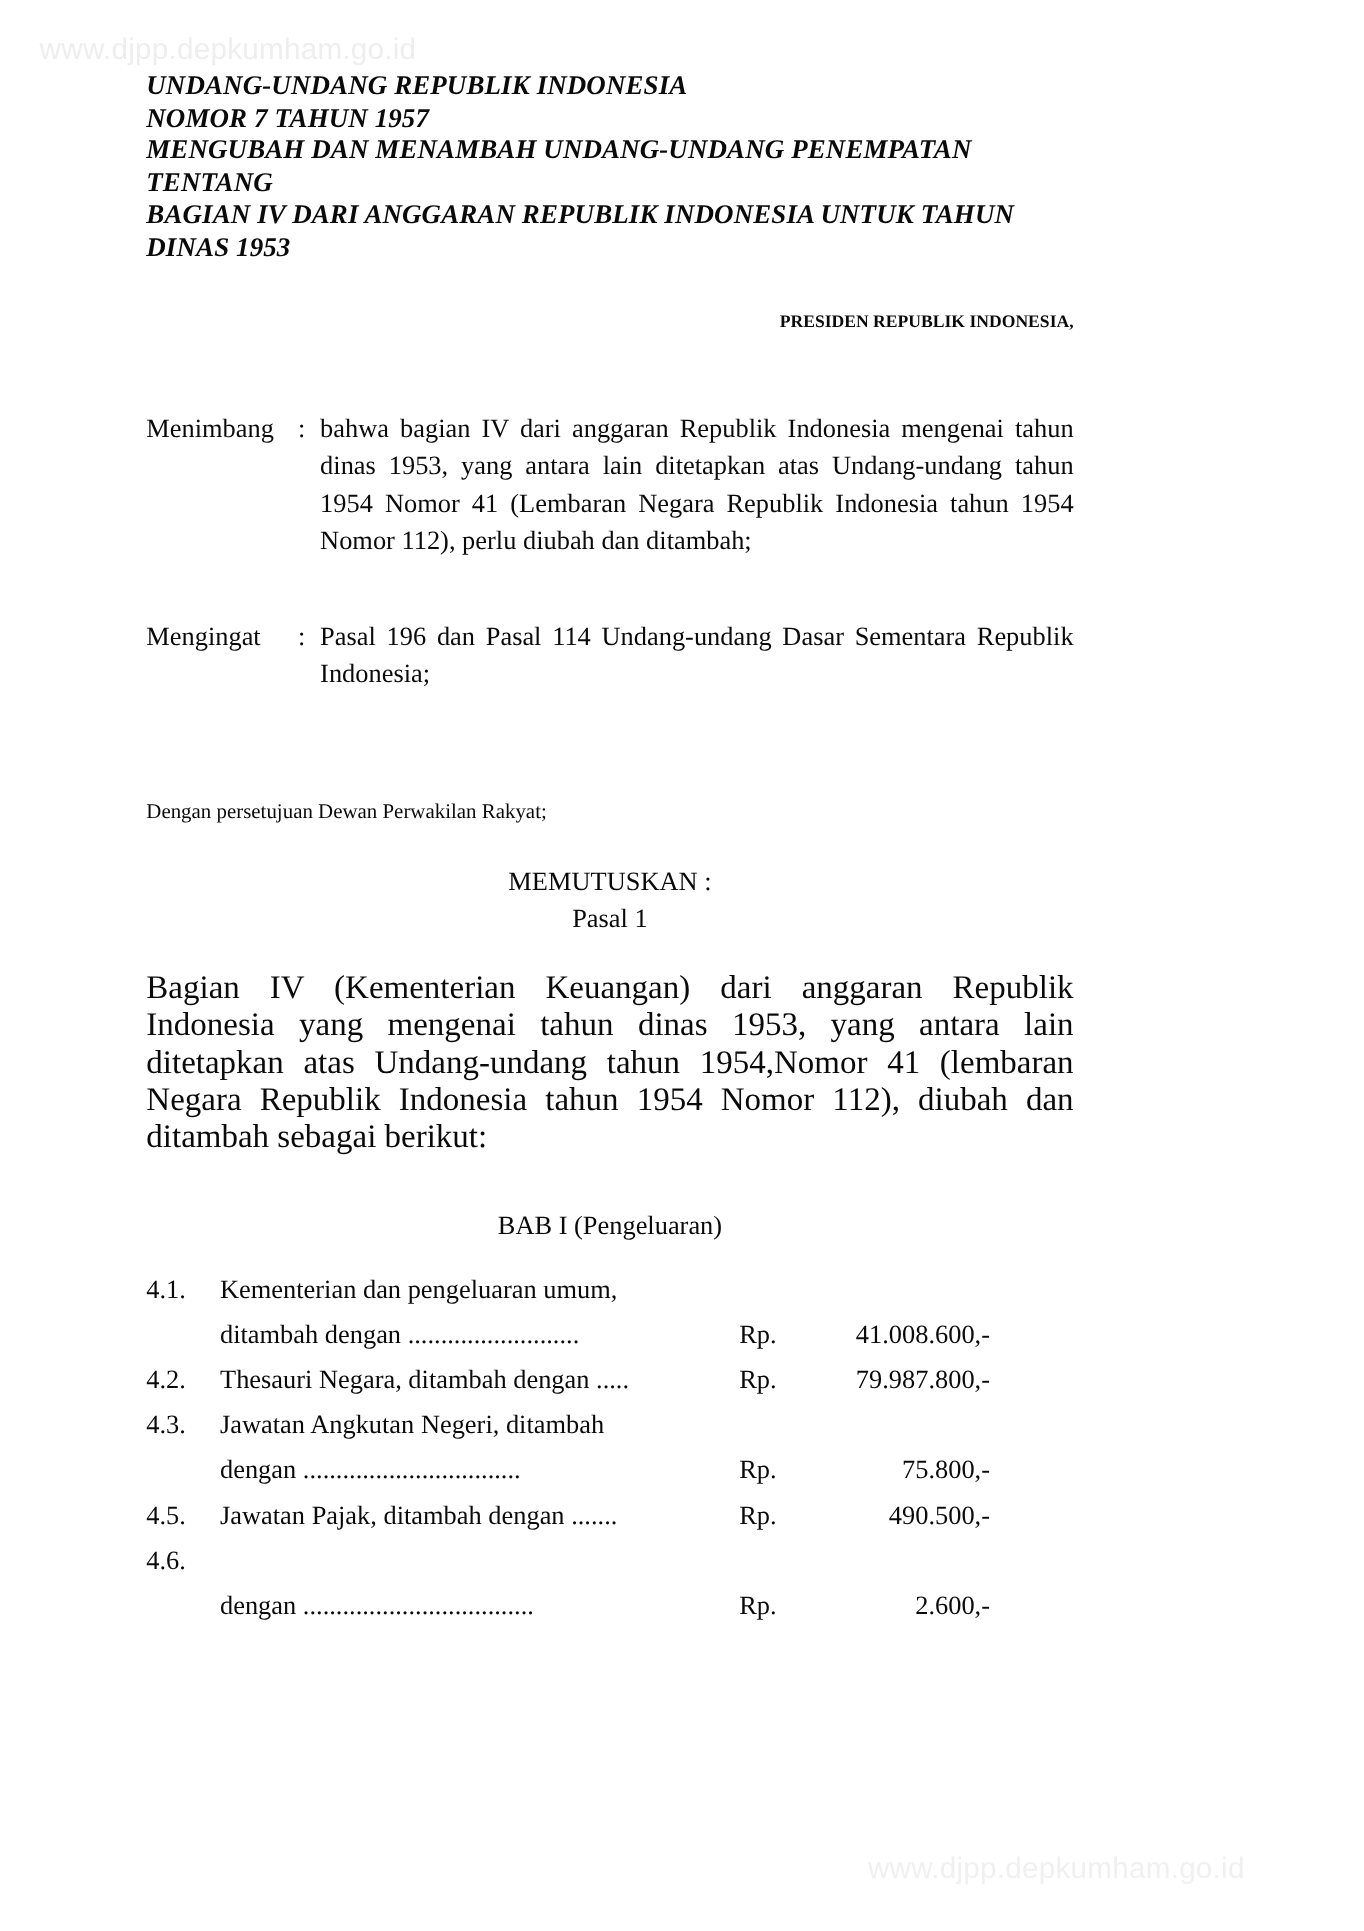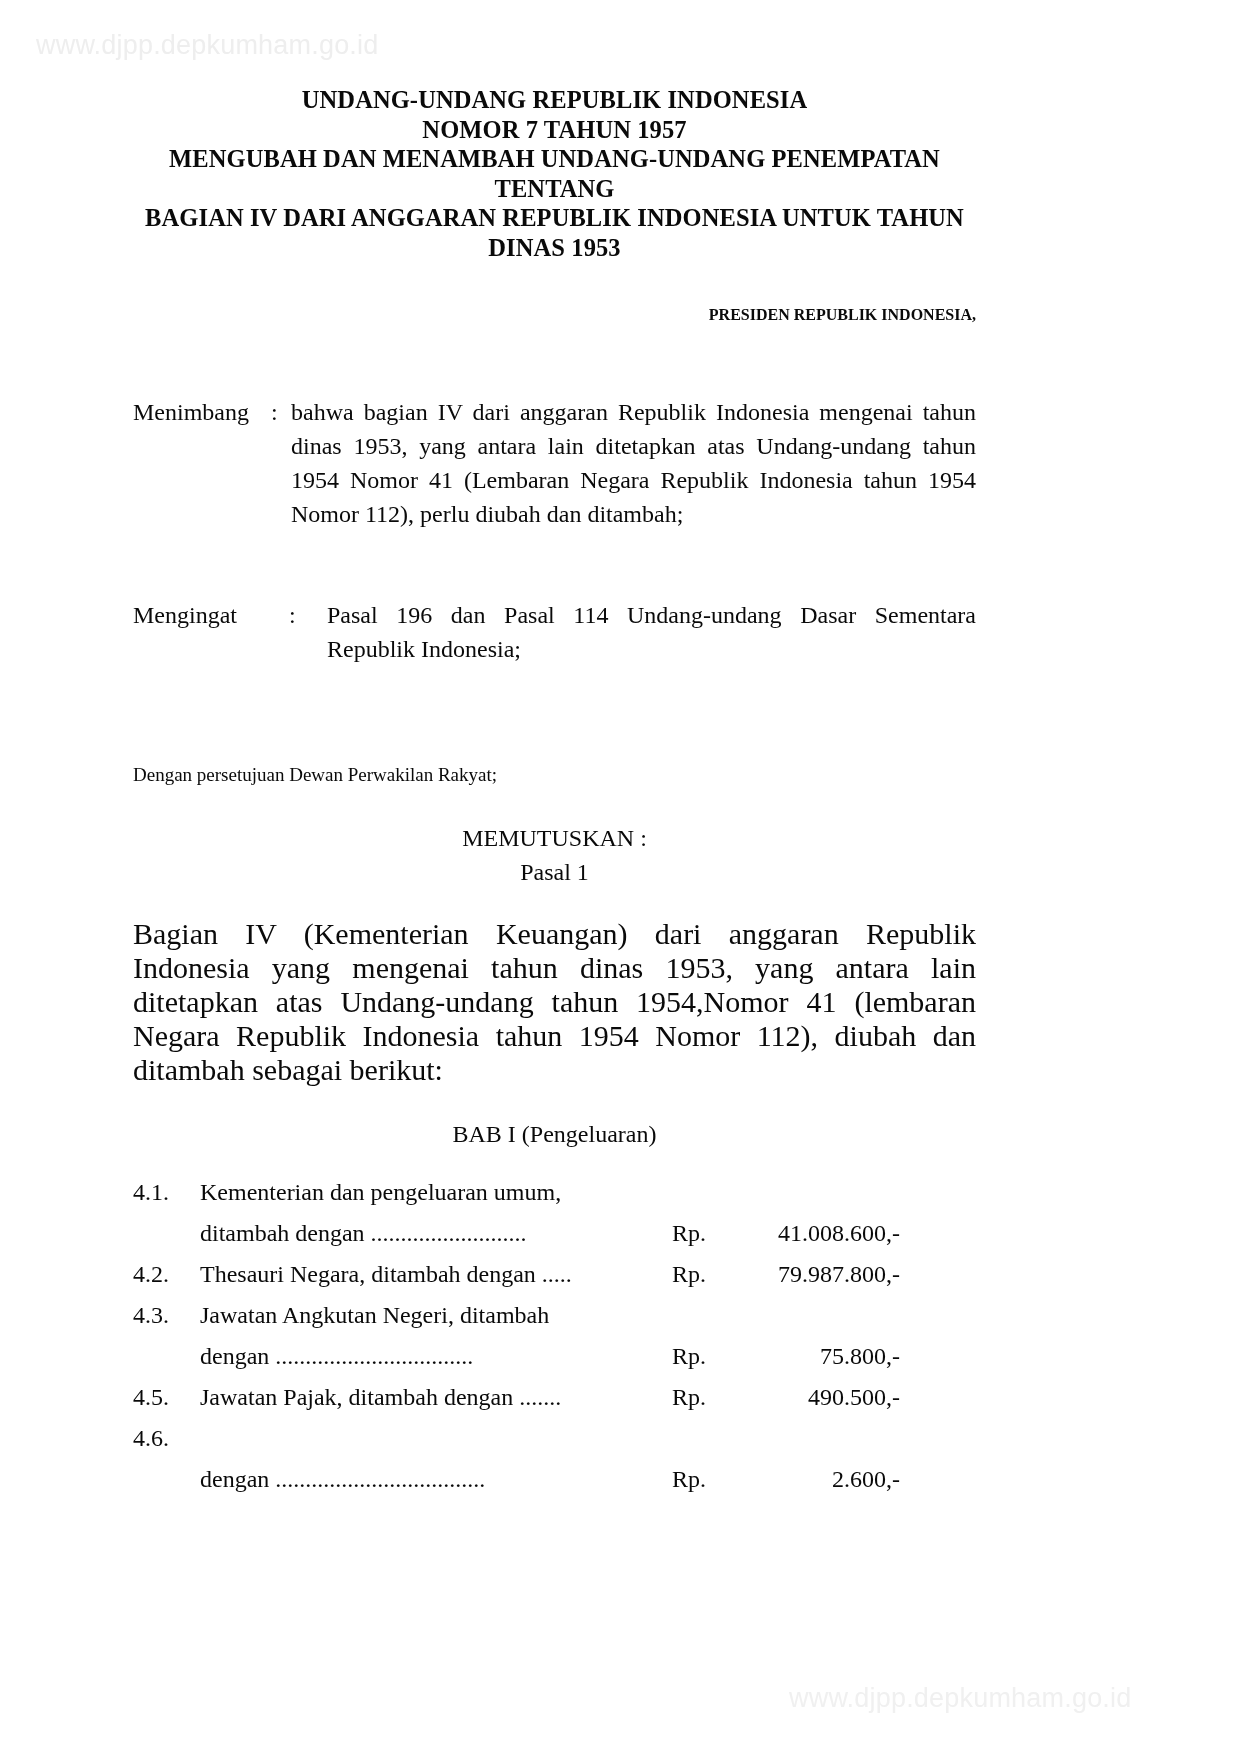--- a/index.html
+++ b/index.html
@@ -37,43 +37,44 @@
     color: #f0f0f0;
   }
   
   .content {
     position: absolute;
     left: 133px;
     top: 0;
     width: 843px;
   }
   .title-block {
-    margin-top: 85px;
-    text-align: center;
+    margin-top: 63px;
+    text-align: left;
     font-weight: bold;
     font-size: 24.5px;
     line-height: 29.5px;
     letter-spacing: 0.1px;
+    font-style: italic;
   }
   .title-block .tline { display: block; }
   .presiden {
     margin-top: 38px;
     text-align: right;
     font-weight: bold;
     font-size: 16px;
     line-height: 29px;
   }
   
   .clause {
     display: flex;
     font-size: 24px;
     line-height: 34px;
   }
   .clause.menimbang { margin-top: 66px; }
-  .clause.mengingat { margin-top: 67px; gap: 18px; }
+  .clause.mengingat { margin-top: 53px; }
   .clause .label {
     flex: 0 0 138px;
     max-width: 138px;
   }
   .clause .colon {
     flex: 0 0 20px;
     max-width: 20px;
   }
   .clause .body {
     flex: 1 1 auto;
@@ -93,21 +94,21 @@
   .center-line.memutuskan { margin-top: 29px; }
   .center-line.pasal { }
   .para {
     font-size: 30px;
     line-height: 34px;
     text-align: justify;
     text-justify: inter-word;
     margin: 0;
   }
   .para.intro { margin-top: 28px; }
-  .center-line.bab { margin-top: 30px; }
+  .center-line.bab { margin-top: 47px; }
   
   .budget {
     margin-top: 24px;
     font-size: 24px;
     line-height: 34px;
   }
   .brow {
     display: flex;
     align-items: baseline;
     margin-bottom: 7px;

